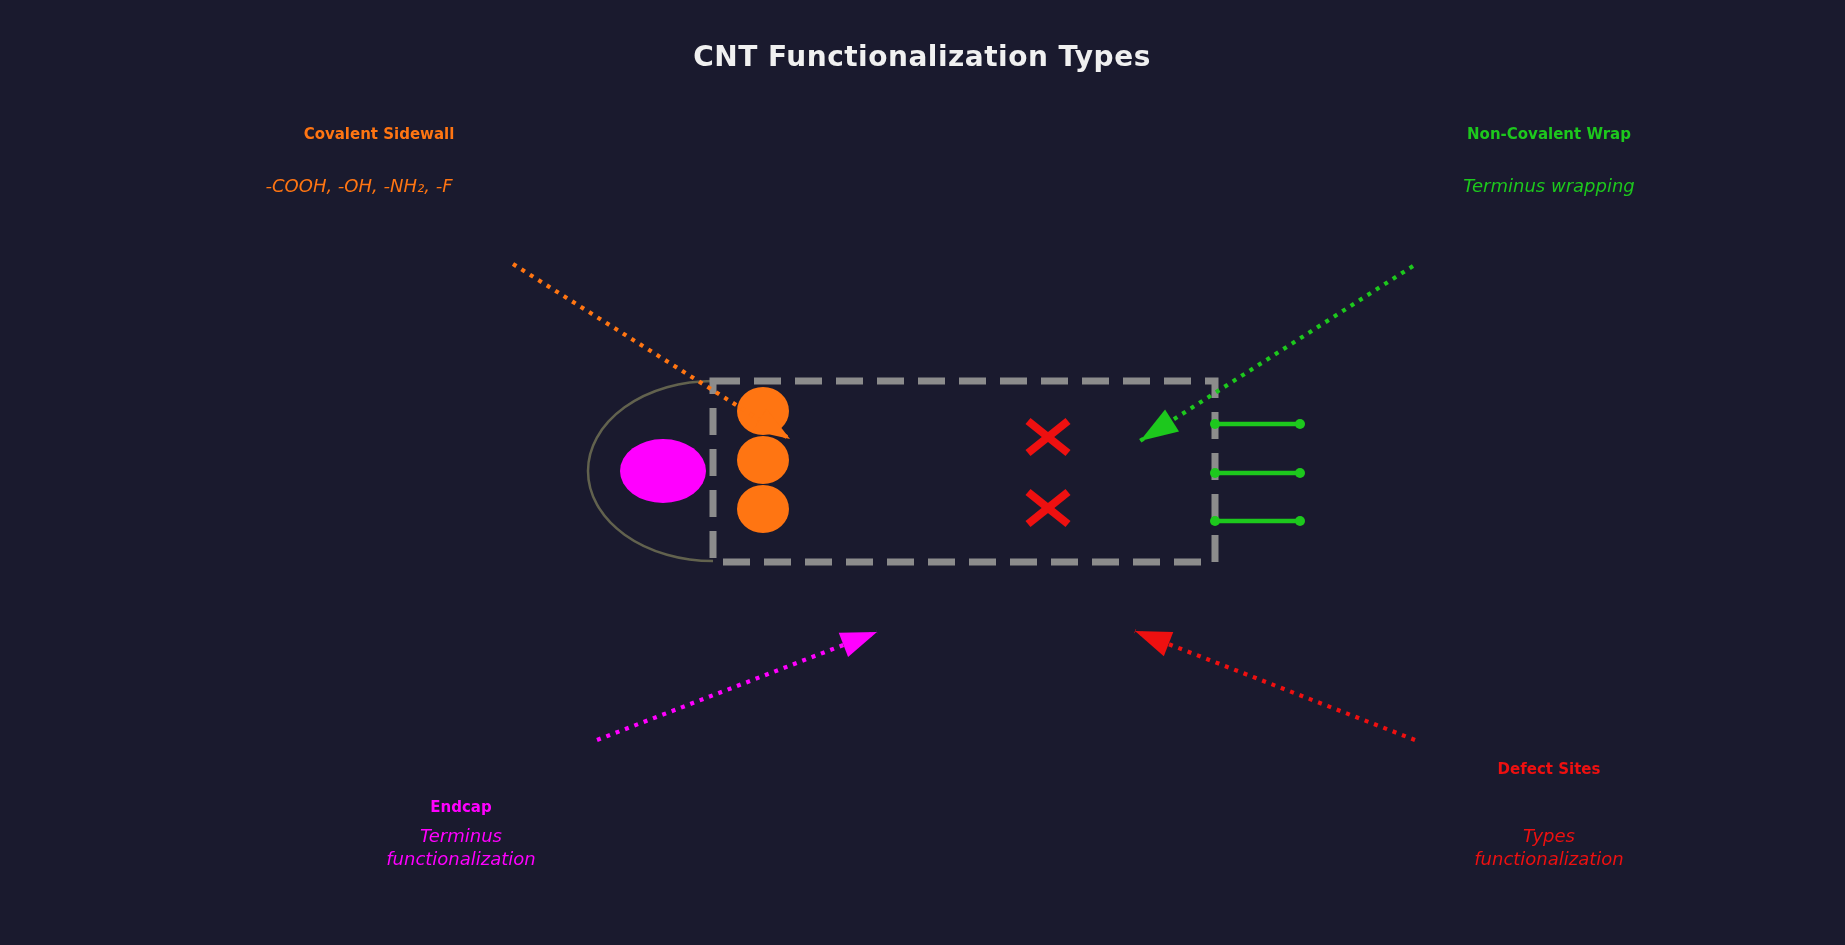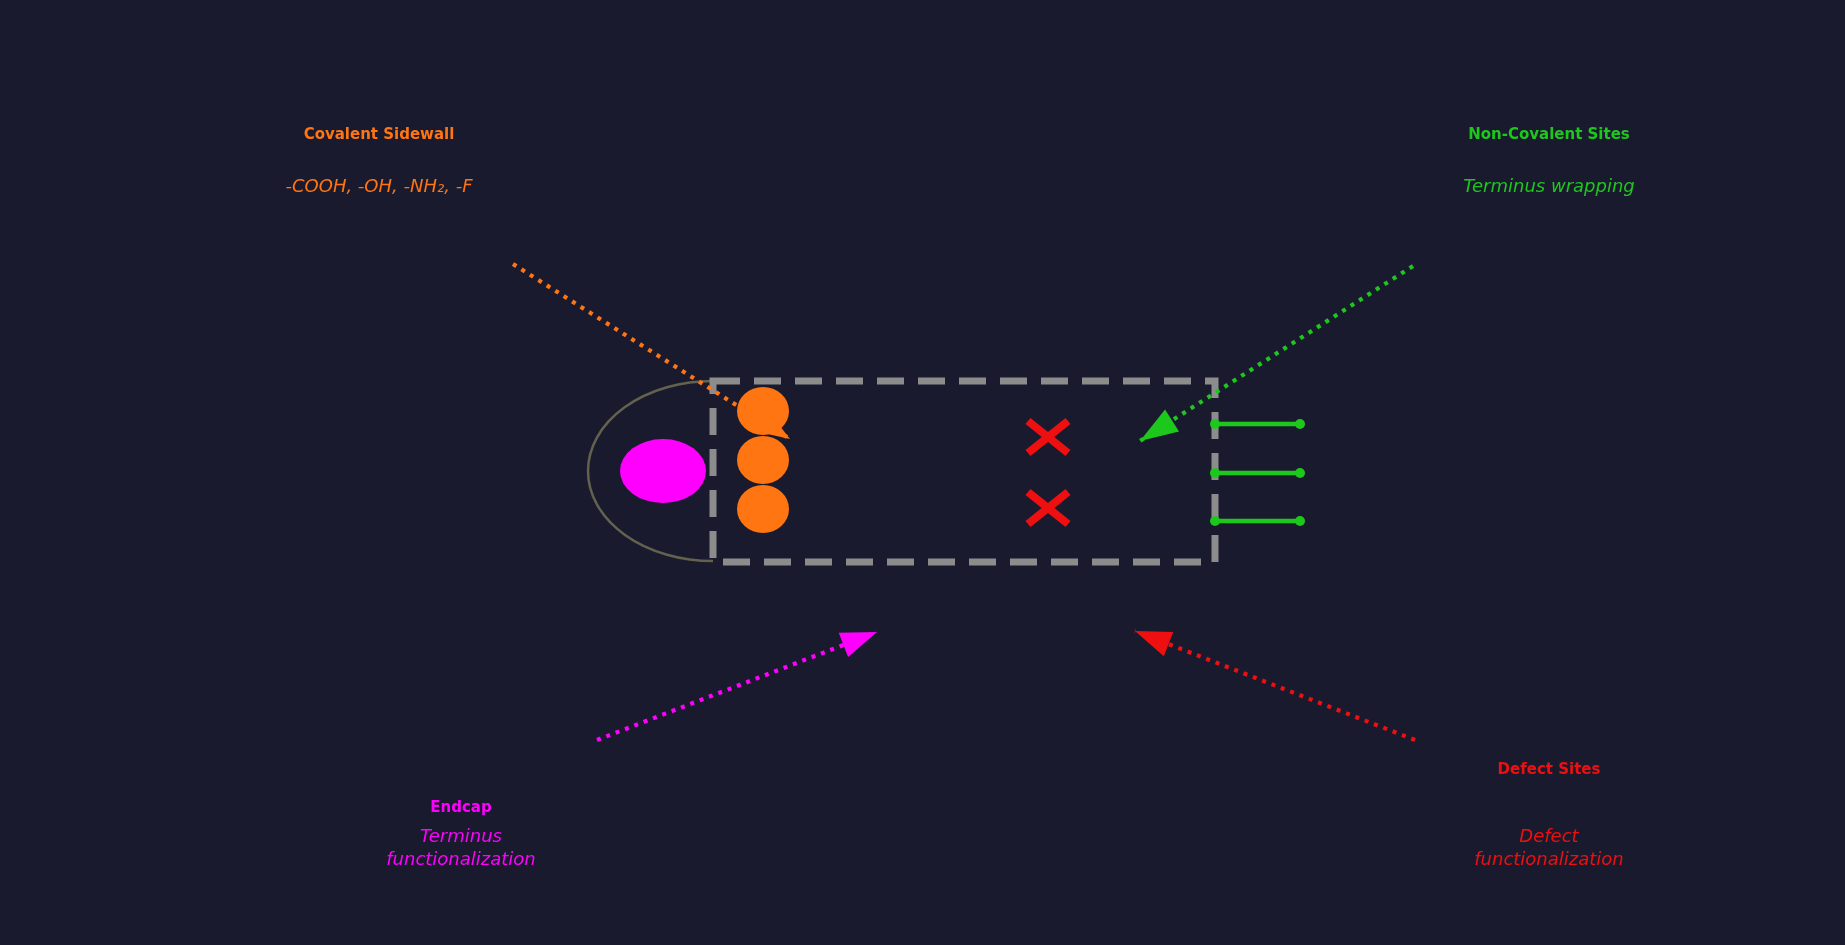--- a/index.html
+++ b/index.html
@@ -109,27 +109,28 @@
     <g>
       <line x1="597" y1="740" x2="877" y2="632" class="dotted magenta"></line>
       <path d="M0 0 L-36 13 L-36 -13 Z" class="ahead magenta" transform="translate(877,632) rotate(-21.1)"></path>
     </g>
     <g>
       <line x1="1415" y1="740" x2="1135" y2="631" class="dotted red"></line>
       <path d="M0 0 L-36 13 L-36 -13 Z" class="ahead red" transform="translate(1135,631) rotate(-158.7)"></path>
     </g>
   </svg>
 
+  <div class="label fig-title" style="left:922px;top:57px">CNT Functionalization Types</div>
 
   <div class="label head c-orange" style="left:379px;top:135px">Covalent Sidewall</div>
-  <div class="label sub c-orange" style="left:379px;top:186px">-COOH, -OH, -NH₂, -F</div>
+  <div class="label sub c-orange" style="left:359px;top:186px">-COOH, -OH, -NH₂, -F</div>
 
-  <div class="label head c-green" style="left:1549px;top:135px">Non-Covalent Sites</div>
+  <div class="label head c-green" style="left:1549px;top:135px">Non-Covalent Wrap</div>
   <div class="label sub c-green" style="left:1549px;top:186px">Terminus wrapping</div>
 
   <div class="label head c-magenta" style="left:461px;top:808px">Endcap</div>
   <div class="label sub c-magenta" style="left:461px;top:847px">Terminus
 functionalization</div>
 
   <div class="label head c-red" style="left:1549px;top:770px">Defect Sites</div>
-  <div class="label sub c-red" style="left:1549px;top:847px">Defect
+  <div class="label sub c-red" style="left:1549px;top:847px">Types
 functionalization</div>
 </div>
 
 </body></html>

